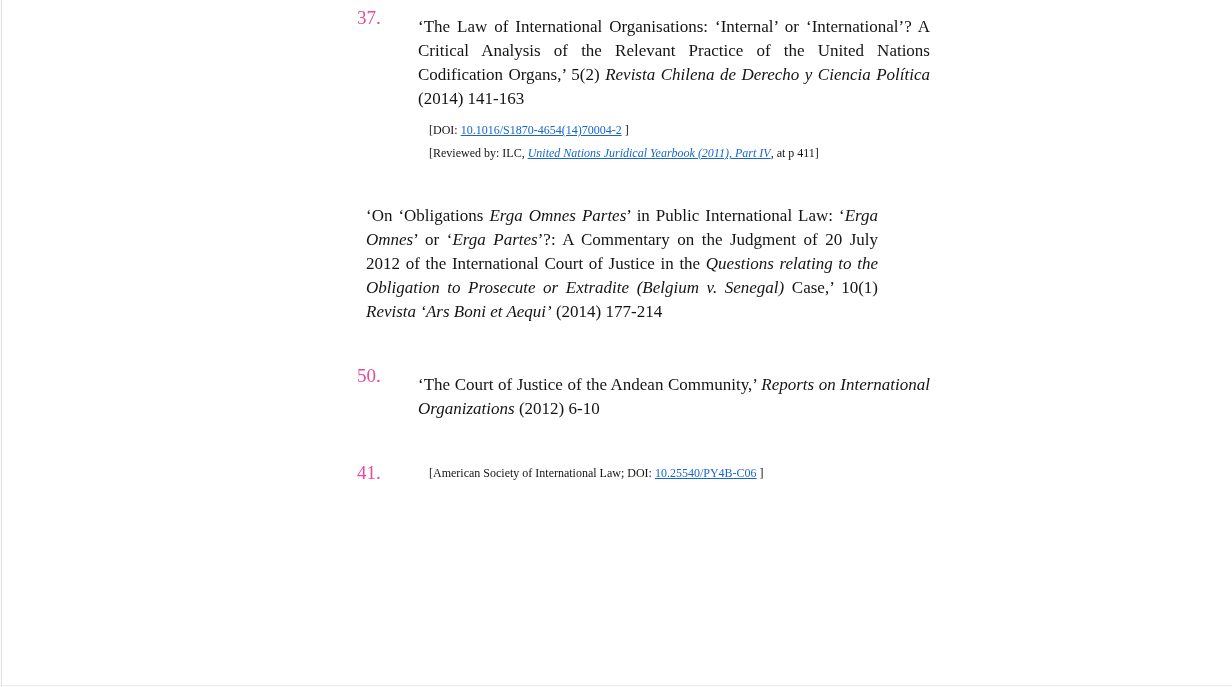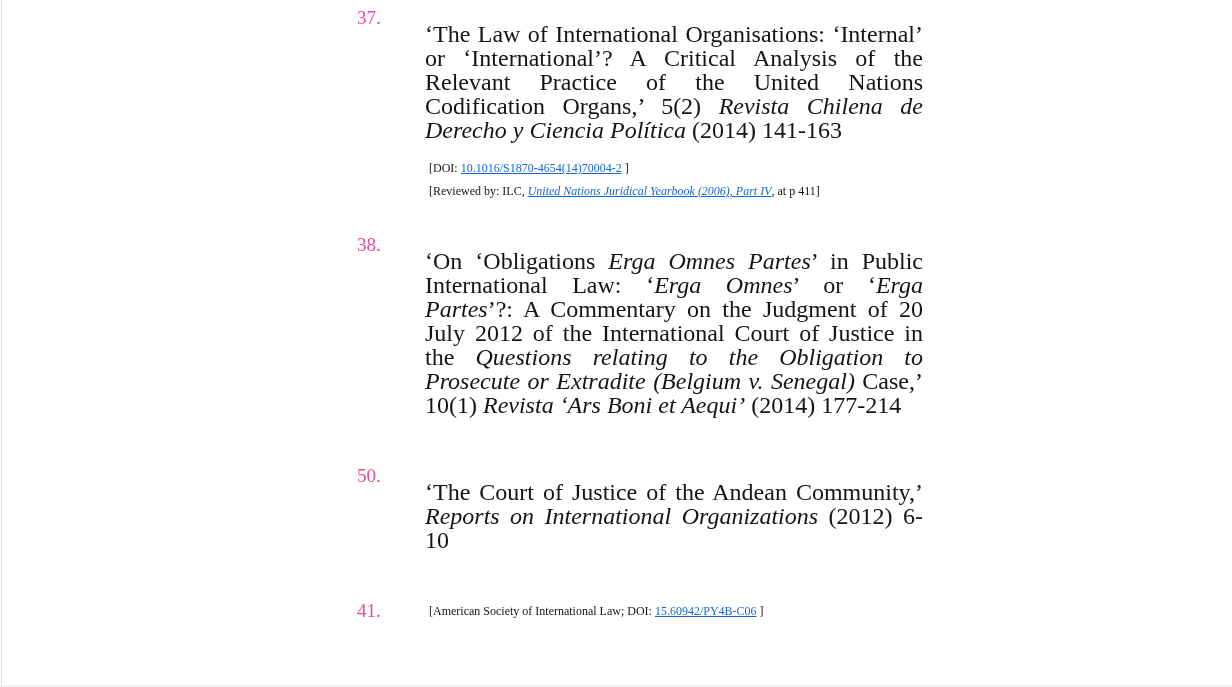--- a/index.html
+++ b/index.html
@@ -49,22 +49,22 @@
   .ref-item:last-child { margin-bottom: 0; justify-content: center; }
   .ref-num {
     width: 52px;
     flex-shrink: 0;
     font-size: 19px;
     line-height: 24px;
     color: #ec4899;
   }
   .ref-body { width: 530px; }
   .ref-main {
-    margin: 16px;
-    font-size: 24px;
+    margin: 9px;
+    font-size: 17px;
     line-height: 24px;
     text-align: justify;
     color: #141414;
   }
   .ref-note {
     margin: 2px 0 0 0;
     font-size: 12px;
     line-height: 21px;
     text-indent: 20px;
     text-align: justify;
@@ -81,36 +81,35 @@
 <body>
 
 <div class="edge-left"></div>
 <div class="page">
   <div class="content" id="reference-list">
       <div class="ref-item">
         <div class="ref-num">37.</div>
         <div class="ref-body">
           <p class="ref-main"><span>‘The Law of International Organisations: ‘Internal’ or ‘International’? A Critical Analysis of the Relevant Practice of the United Nations Codification Organs,’ 5(2) </span><span class="it">Revista Chilena de Derecho y Ciencia Política</span><span> (2014) 141-163</span></p>
           <p class="ref-note"><span>[DOI: </span><a class="doc-link" href="#">10.1016/S1870-4654(14)70004-2</a><span> ]</span></p>
-          <p class="ref-note"><span>[Reviewed by: ILC, </span><a class="doc-link it" href="#">United Nations Juridical Yearbook (2006), Part IV</a><span>, at p 411]</span></p>
+          <p class="ref-note"><span>[Reviewed by: ILC, </span><a class="doc-link it" href="#">United Nations Juridical Yearbook (2011), Part IV</a><span>, at p 411]</span></p>
         </div>
       </div>
       <div class="ref-item">
-        <div class="ref-num">38.</div>
         <div class="ref-body">
           <p class="ref-main"><span>‘On ‘Obligations </span><span class="it">Erga Omnes Partes</span><span>’ in Public International Law: ‘</span><span class="it">Erga Omnes</span><span>’ or ‘</span><span class="it">Erga Partes</span><span>’?: A Commentary on the Judgment of 20 July 2012 of the International Court of Justice in the </span><span class="it">Questions relating to the Obligation to Prosecute or Extradite (Belgium v. Senegal)</span><span> Case,’ 10(1) </span><span class="it">Revista ‘Ars Boni et Aequi’</span><span> (2014) 177-214</span></p>
         </div>
       </div>
       <div class="ref-item">
         <div class="ref-num">50.</div>
         <div class="ref-body">
           <p class="ref-main"><span>‘The Court of Justice of the Andean Community,’ </span><span class="it">Reports on International Organizations</span><span> (2012) 6-10</span></p>
         </div>
       </div>
       <div class="ref-item">
         <div class="ref-num">41.</div>
         <div class="ref-body">
-          <p class="ref-note"><span>[American Society of International Law; DOI: </span><a class="doc-link" href="#">15.60942/PY4B-C06</a><span> ]</span></p>
+          <p class="ref-note"><span>[American Society of International Law; DOI: </span><a class="doc-link" href="#">10.25540/PY4B-C06</a><span> ]</span></p>
         </div>
       </div>
     </div>
 </div>
 <div class="edge-bottom"></div>
 
 </body></html>

